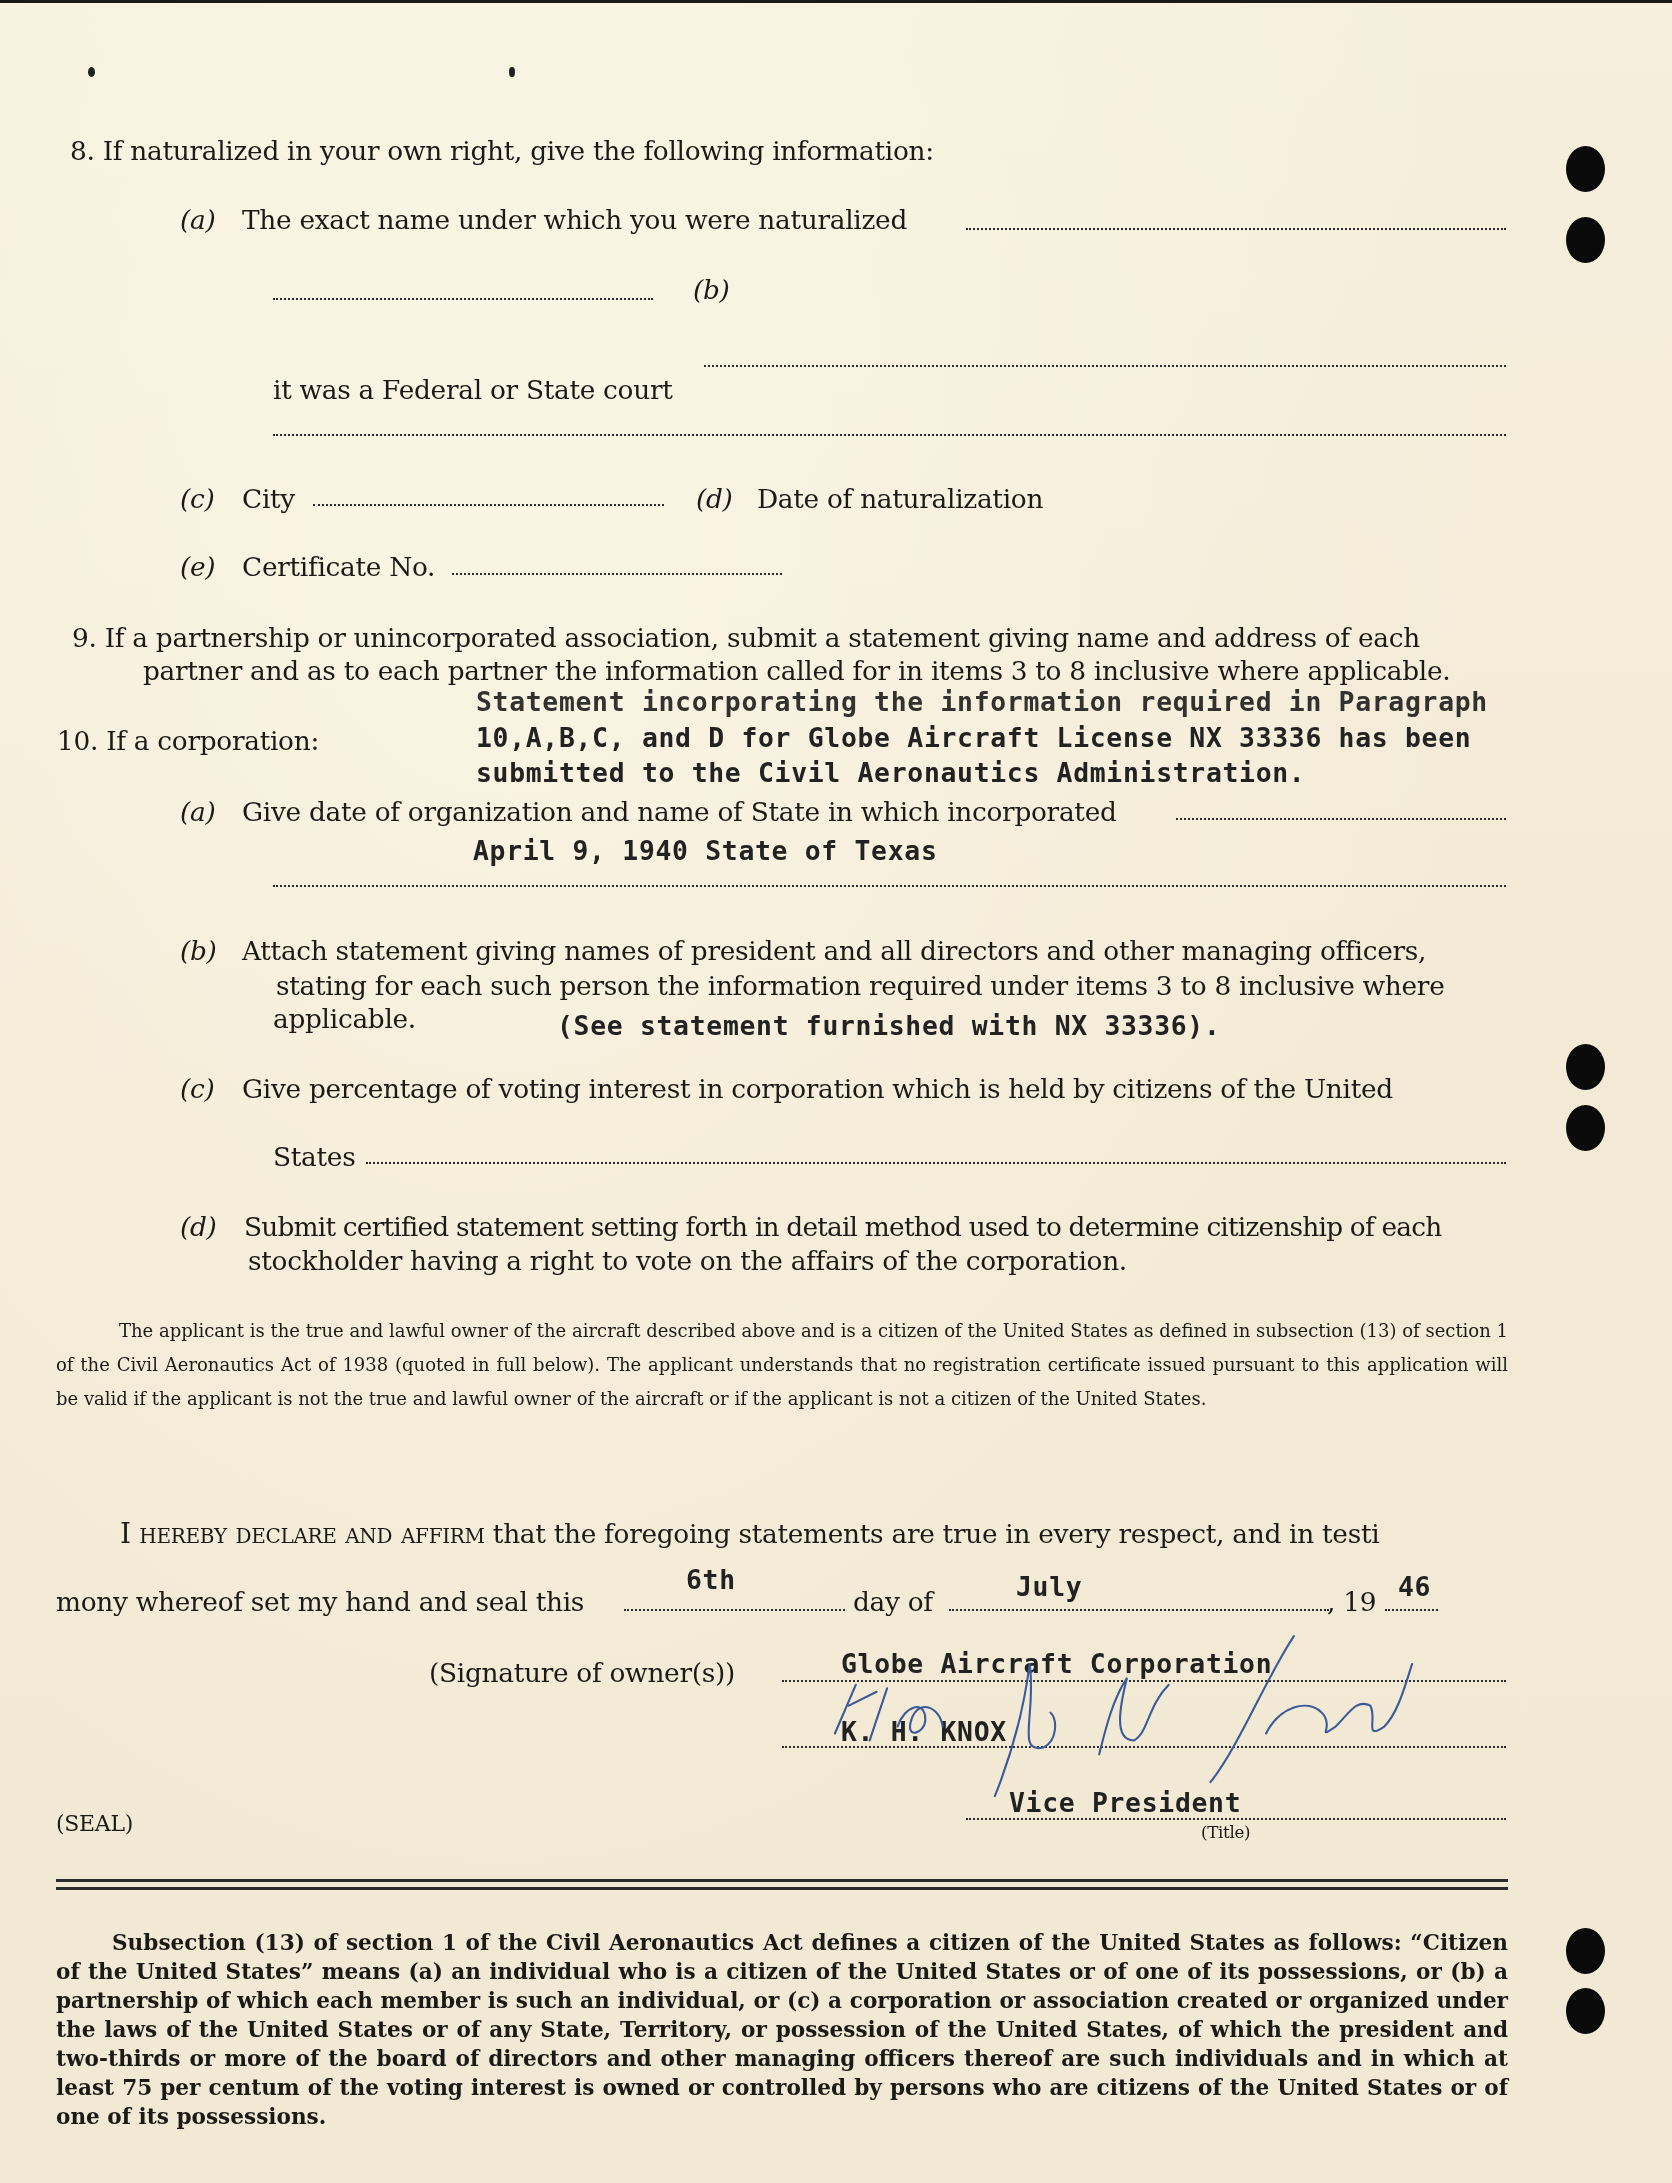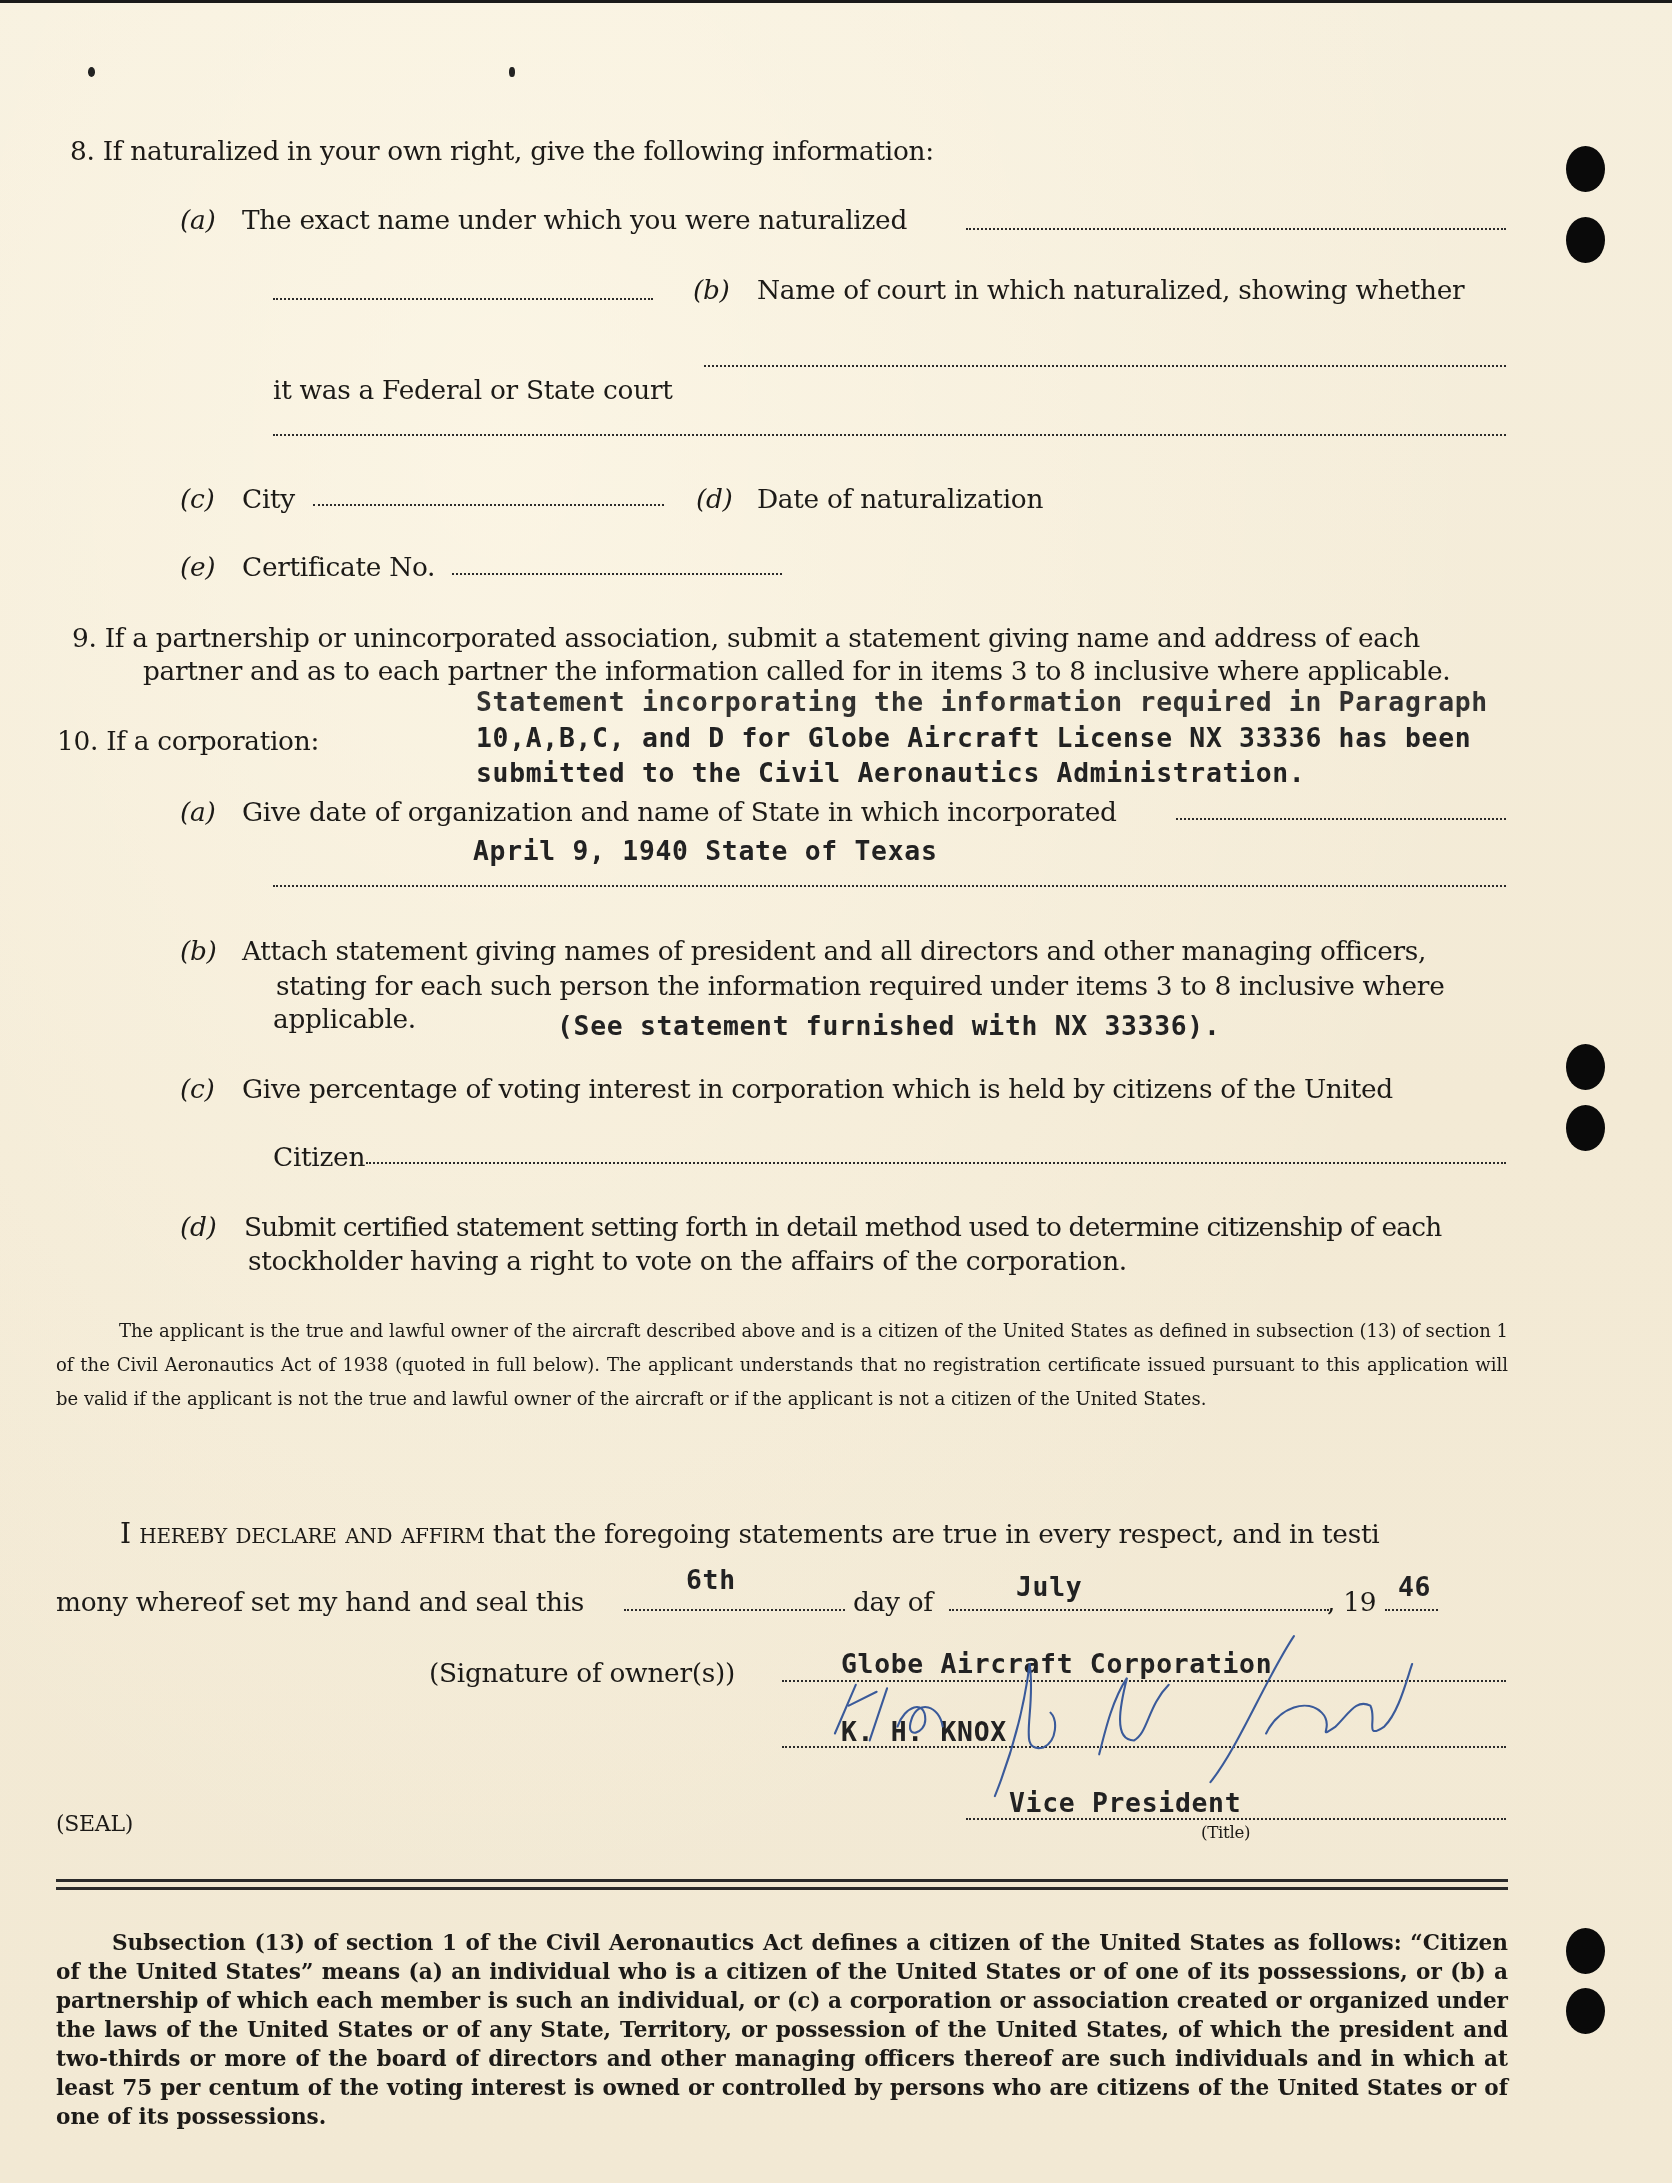--- a/index.html
+++ b/index.html
@@ -47,21 +47,20 @@
   <div class="hole" style="left:1566px;top:1988px;"></div>
 
   <div class="t" style="left:70px;top:134px;">8. If naturalized in your own right, give the following information:</div>
 
   <div class="t i" style="left:180px;top:203px;">(a)</div>
   <div class="t" style="left:242px;top:203px;">The exact name under which you were naturalized</div>
   <div class="line" style="left:966px;top:228px;width:540px;"></div>
 
   <div class="line" style="left:273px;top:298px;width:380px;"></div>
   <div class="t i" style="left:693px;top:273px;">(b)</div>
-  <div class="t" style="left:757px;top:273px;">Name of court in which naturalized, showing whether</div>
 
   <div class="t" style="left:273px;top:342px;margin-top:31px;">it was a Federal or State court</div>
   <div class="line" style="left:704px;top:365px;width:802px;"></div>
   <div class="line" style="left:273px;top:434px;width:1233px;"></div>
 
   <div class="t i" style="left:180px;top:482px;">(c)</div>
   <div class="t" style="left:242px;top:482px;">City</div>
   <div class="line" style="left:313px;top:504px;width:351px;"></div>
   <div class="t i" style="left:696px;top:482px;">(d)</div>
   <div class="t" style="left:757px;top:482px;">Date of naturalization</div>
@@ -85,21 +84,21 @@
   <div class="line" style="left:273px;top:885px;width:1233px;"></div>
 
   <div class="t i" style="left:180px;top:934px;">(b)</div>
   <div class="t" style="left:242px;top:934px;">Attach statement giving names of president and all directors and other managing officers,</div>
   <div class="t" style="left:261px;top:969px;margin-left:15px;">stating for each such person the information required under items 3 to 8 inclusive where</div>
   <div class="t" style="left:273px;top:1002px;">applicable.</div>
   <div class="typed" style="left:557px;top:1009px;">(See statement furnished with NX 33336).</div>
 
   <div class="t i" style="left:180px;top:1072px;">(c)</div>
   <div class="t" style="left:242px;top:1072px;">Give percentage of voting interest in corporation which is held by citizens of the United</div>
-  <div class="t" style="left:273px;top:1140px;">Citizen</div>
+  <div class="t" style="left:273px;top:1140px;">States</div>
   <div class="line" style="left:366px;top:1162px;width:1140px;"></div>
 
   <div class="t i" style="left:180px;top:1210px;">(d)</div>
   <div class="t" style="left:248px;top:1244px;">stockholder having a right to vote on the affairs of the corporation.</div>
   <div class="t" style="left:244px;top:1210px;letter-spacing:-0.8px;">Submit certified statement setting forth in detail method used to determine citizenship of each</div>
 
   <div class="para" style="top:1314px;text-indent:63px;">The applicant is the true and lawful owner of the aircraft described above and is a citizen of the United States as defined in subsection (13) of section 1 of the Civil Aeronautics Act of 1938 (quoted in full below). The applicant understands that no registration certificate issued pursuant to this application will be valid if the applicant is not the true and lawful owner of the aircraft or if the applicant is not a citizen of the United States.</div>
 
   <div class="t" style="left:120px;top:1517px;">
     <span class="sc" style="font-size:28px;">I hereby declare and affirm</span>

